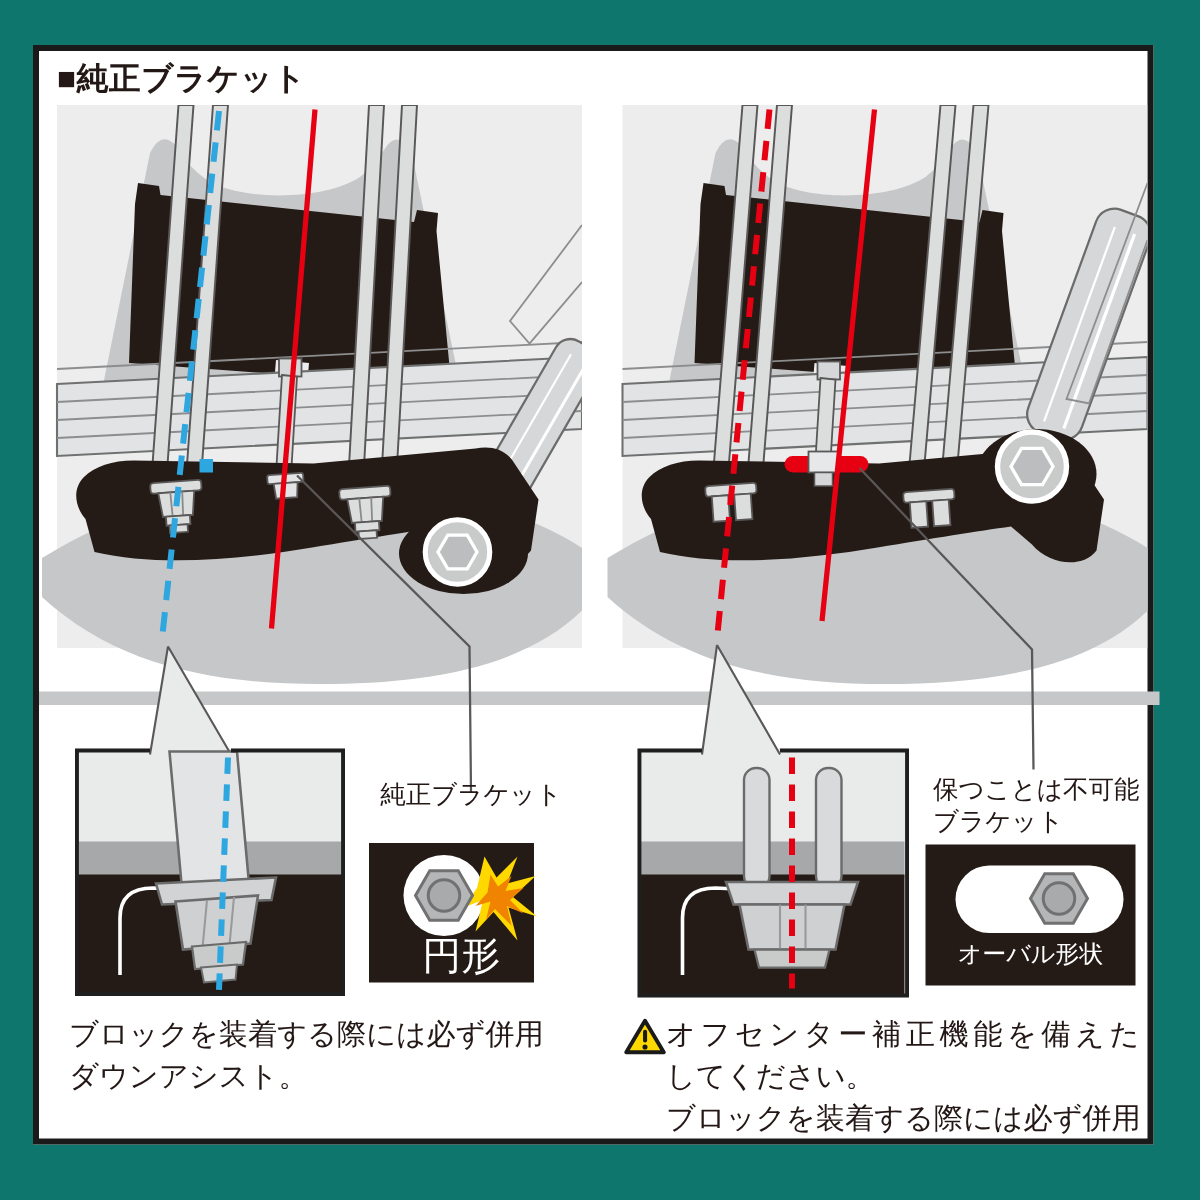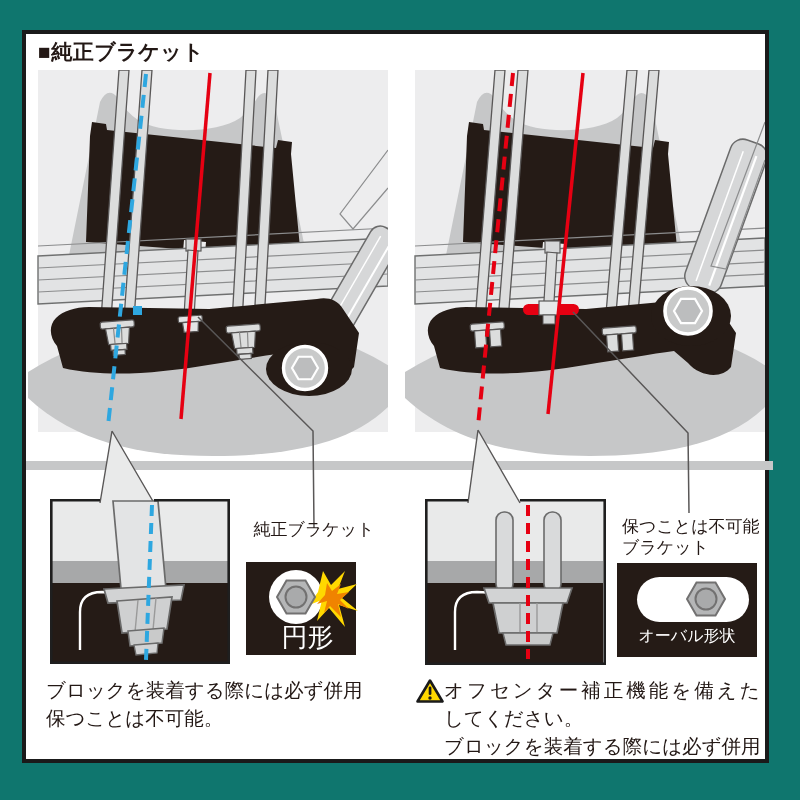--- a/index.html
+++ b/index.html
@@ -200,21 +200,21 @@
   <div class="txt lbl" style="left:622px;top:516px;">
     <div>保つことは不可能</div>
     <div>ブラケット</div>
   </div>
 
   <div class="txt cap" style="left:246px;top:620px;width:123px;font-size:26px;">円形</div>
   <div class="txt cap" style="left:617px;top:626px;width:140px;font-size:16px;">オーバル形状</div>
 
   <div class="txt note" style="left:46px;top:676px;">
     <div class="ln">ブロックを装着する際には必ず併用</div>
-    <div class="ln">保つことは不可能。</div>
+    <div class="ln">ダウンアシスト。</div>
   </div>
 
   <svg class="txt" style="left:416px;top:678px;" width="28" height="26" viewBox="0 0 28 26">
     <polygon points="14,2.5 26.5,23.5 1.5,23.5" fill="#ffd800" stroke="#1a1a1a" stroke-width="2.6" stroke-linejoin="round"></polygon>
     <rect x="12.7" y="8.5" width="2.7" height="8.5" rx="1.3" fill="#1a1a1a"></rect>
     <circle cx="14" cy="20" r="1.7" fill="#1a1a1a"></circle>
   </svg>
   <div class="txt note" style="left:444px;top:676px;">
     <div class="ln spaced">オフセンター補正機能を備えた</div>
     <div class="ln">してください。</div>

